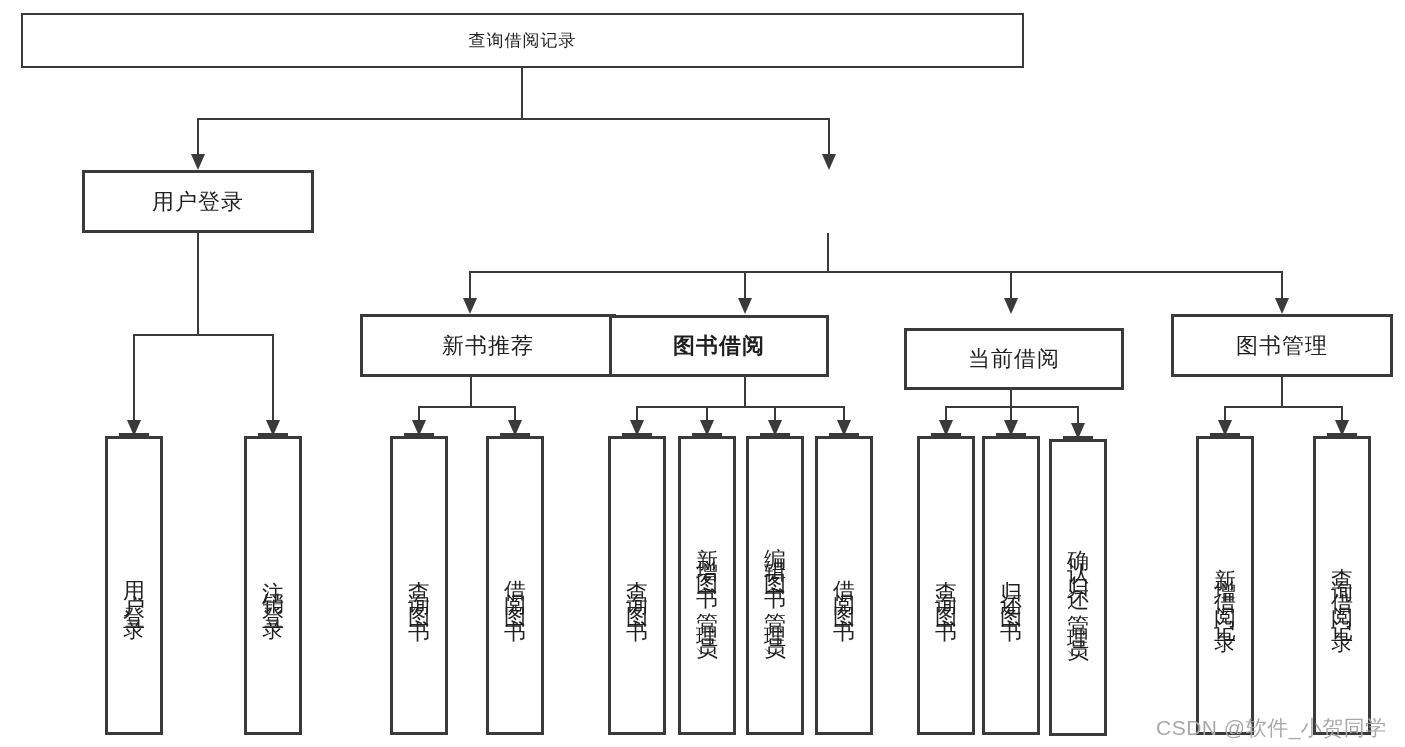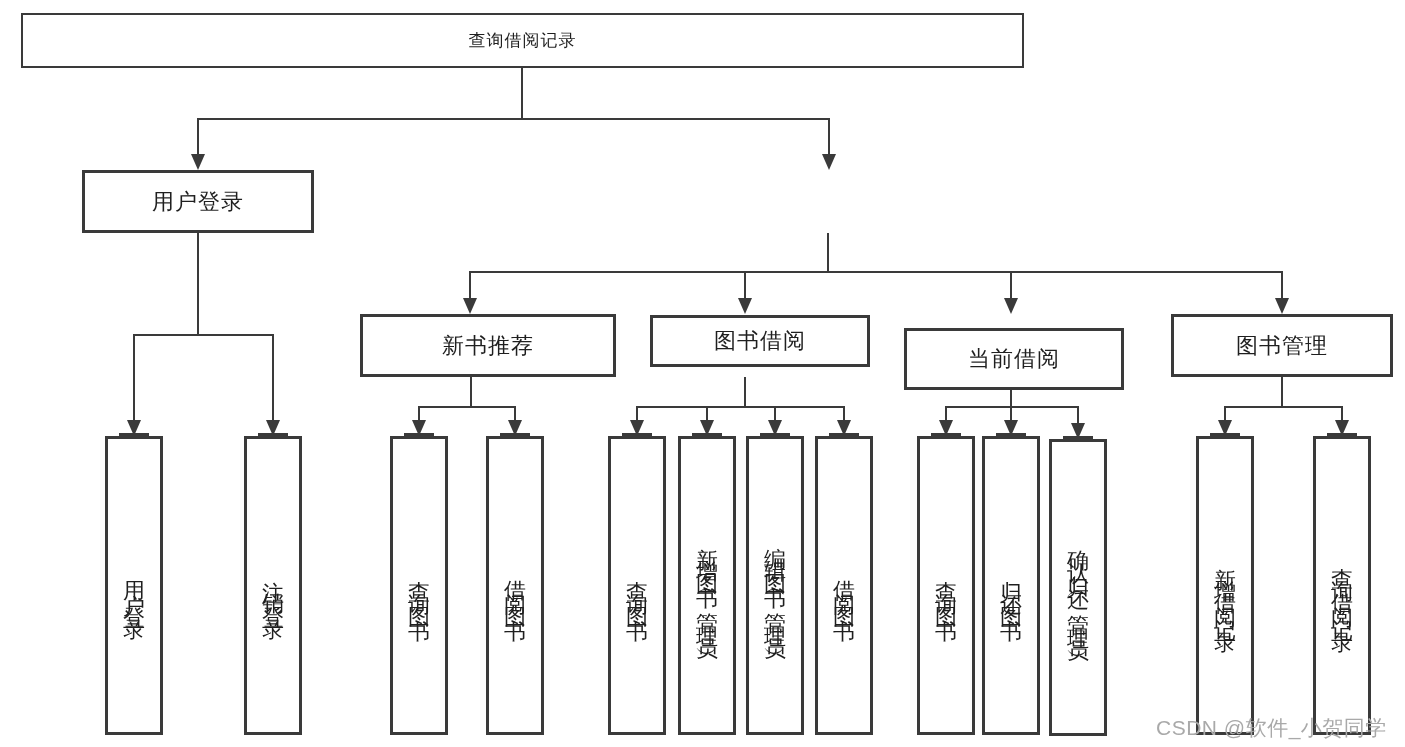--- a/index.html
+++ b/index.html
@@ -62,21 +62,21 @@
 </head>
 <body>
 
 <div class="canvas">
 
   <div class="box root" style="left:21px;top:13px;width:1003px;height:55px;">查询借阅记录</div>
 
   <div class="box" style="left:82px;top:170px;width:232px;height:63px;">用户登录</div>
 
   <div class="box" style="left:360px;top:314px;width:256px;height:63px;">新书推荐</div>
-  <div class="box" style="left:650px;top:315px;width:220px;height:52px;">图书借阅</div>
+  <div class="box" style="left:609px;top:315px;width:220px;height:62px;font-weight:bold;">图书借阅</div>
   <div class="box" style="left:904px;top:315px;width:220px;height:62px;margin-top:13px;">当前借阅</div>
   <div class="box" style="left:1171px;top:314px;width:222px;height:63px;">图书管理</div>
 
   <div class="box vbox" style="left:105px;top:436px;width:58px;height:299px;">用户登录</div>
   <div class="box vbox" style="left:244px;top:436px;width:58px;height:299px;">注销登录</div>
 
   <div class="box vbox" style="left:390px;top:436px;width:58px;height:299px;">查询图书</div>
   <div class="box vbox" style="left:486px;top:436px;width:58px;height:299px;">借阅图书</div>
 
   <div class="box vbox" style="left:608px;top:436px;width:58px;height:299px;">查询图书</div>

